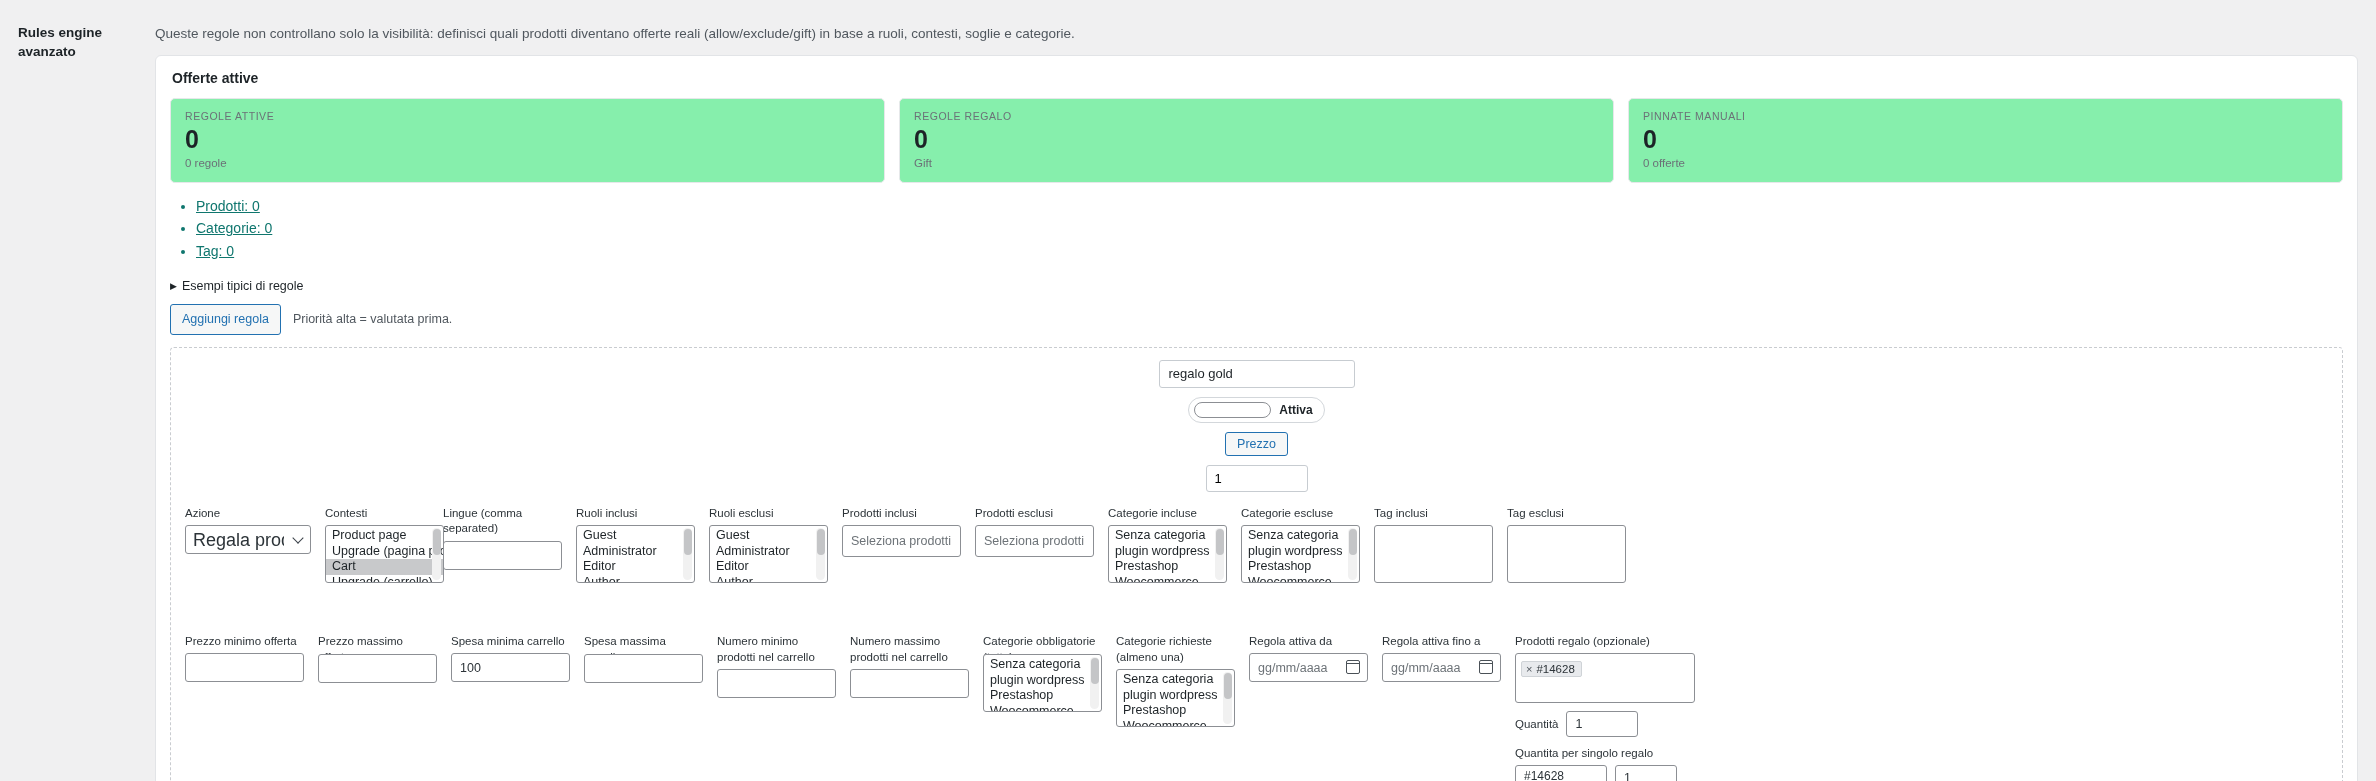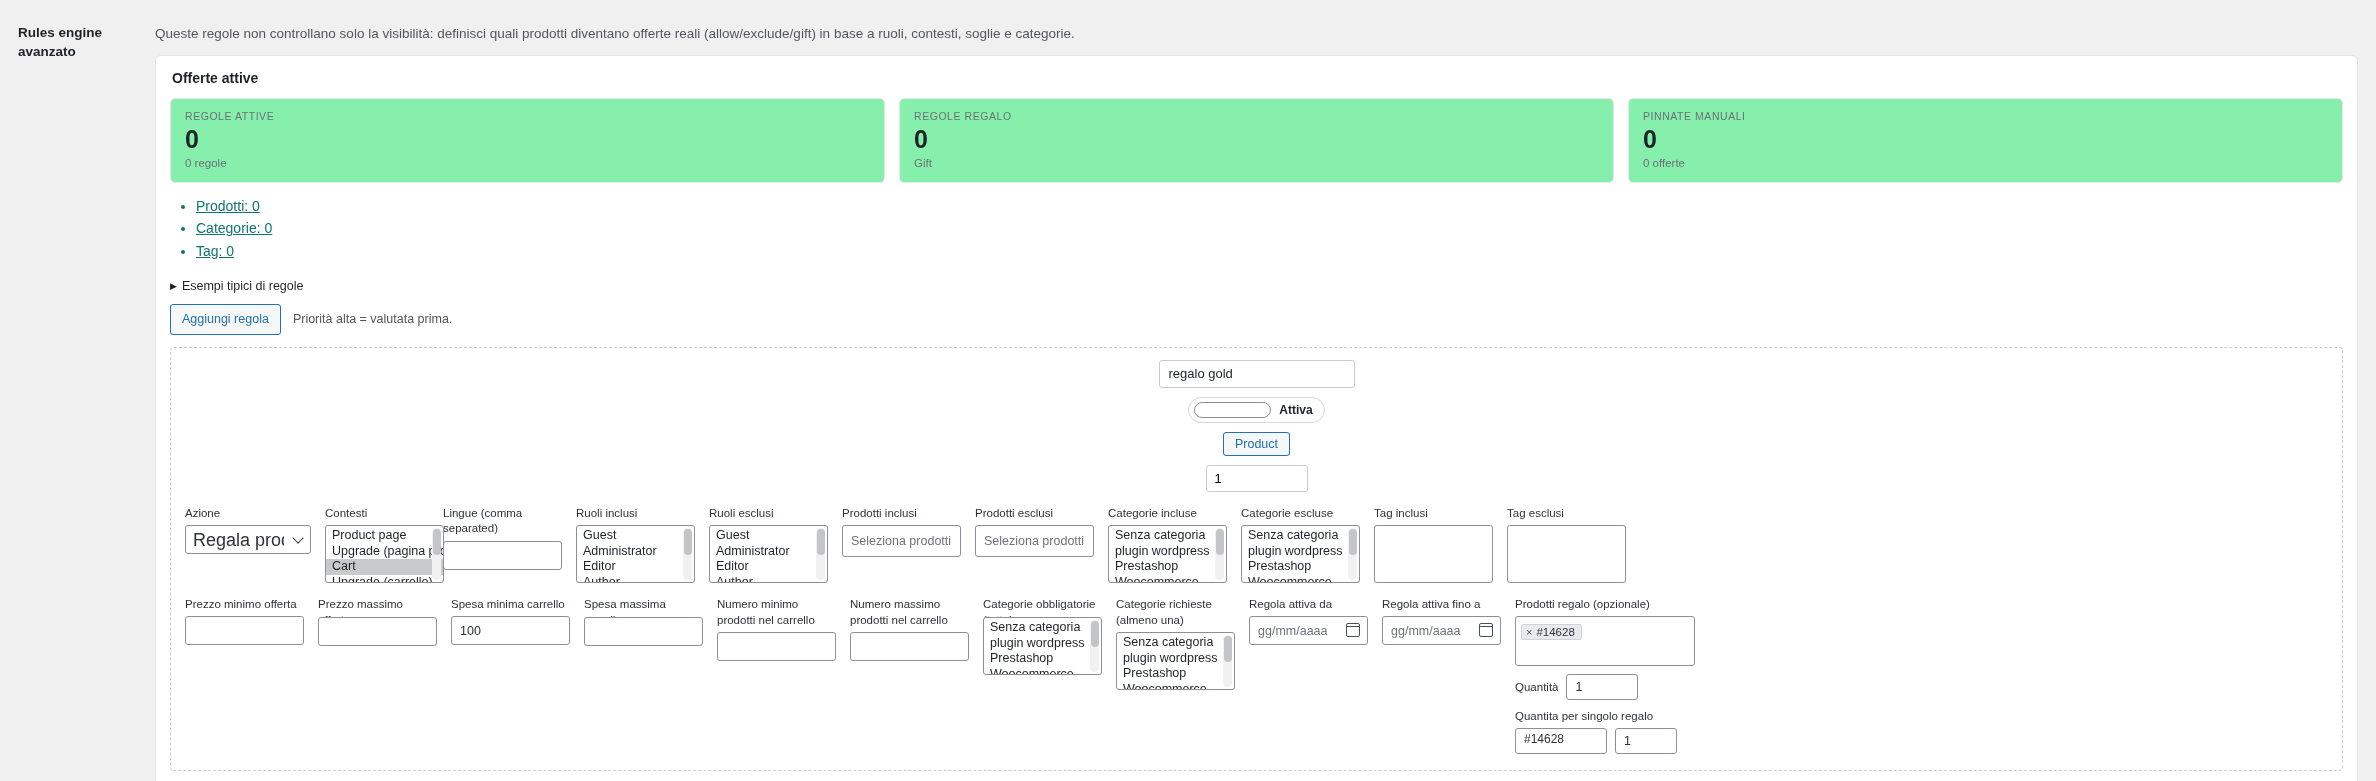--- a/index.html
+++ b/index.html
@@ -93,21 +93,21 @@
   }
   .prio-input {
     width:102px; height:27px; border:1px solid #c7ccd1; border-radius:3px;
     padding:2px 8px; font-size:13px; font-family:"Liberation Sans", sans-serif; background:#fff;
   }
 
   
   .grid { display:flex; gap:14px; margin-top:14px; align-items:flex-start; flex-wrap:nowrap; }
   .field { display:flex; flex-direction:column; }
   .field-label { font-size:11.5px; color:#2c3338; line-height:1.35; margin-bottom:4px; min-height:15px; }
-  .field-label.two { min-height:30px; }
+  .field-label.two { min-height:30px;margin-top:37px; }
 
   select.single {
     height:29px; border:1px solid #8c8f94; border-radius:3px; background:#fff;
     font-size:18px; font-family:"Liberation Sans", sans-serif; color:#2c3338;
     padding:2px 26px 2px 7px;
     -webkit-appearance:none; appearance:none;
   }
   .select-wrap { position:relative; display:inline-block; }
   .select-wrap .chev {
     position:absolute; right:9px; top:9px; pointer-events:none;
@@ -219,21 +219,21 @@
         </div>
 
         <div class="rule">
 
           <div class="rule-head">
             <input class="rule-name" value="regalo gold" style="">
             <div class="toggle-wrap">
               <span class="toggle-box"></span>
               <span class="toggle-label">Attiva</span>
             </div>
-            <button class="btn-remove">Product</button>
+            <button class="btn-remove">Prezzo</button>
             <input class="prio-input" value="1" style="">
           </div>
 
           <div class="grid">
 
             <div class="field" style="width:126px">
               <div class="field-label">Azione</div>
               <div class="select-wrap">
                 <select class="single" style="width:126px">
                   <option>Regala prodotto</option>

